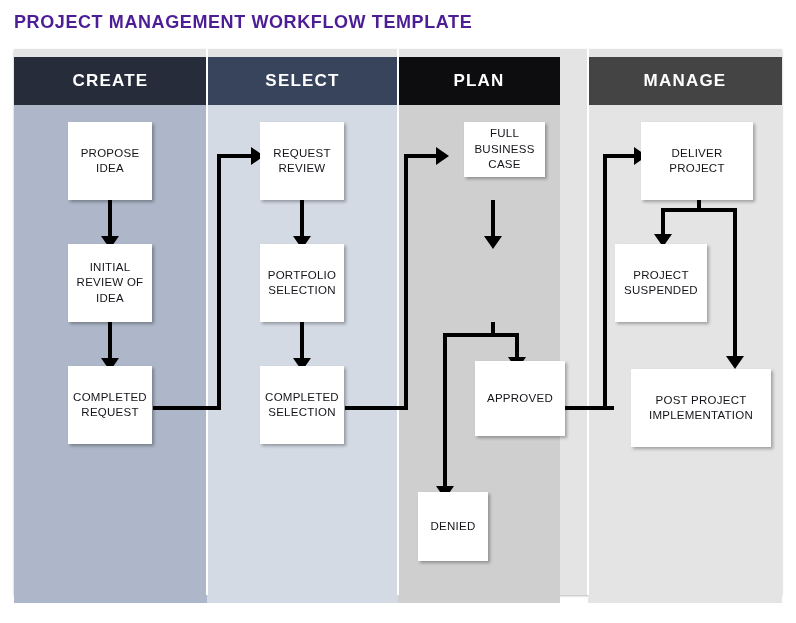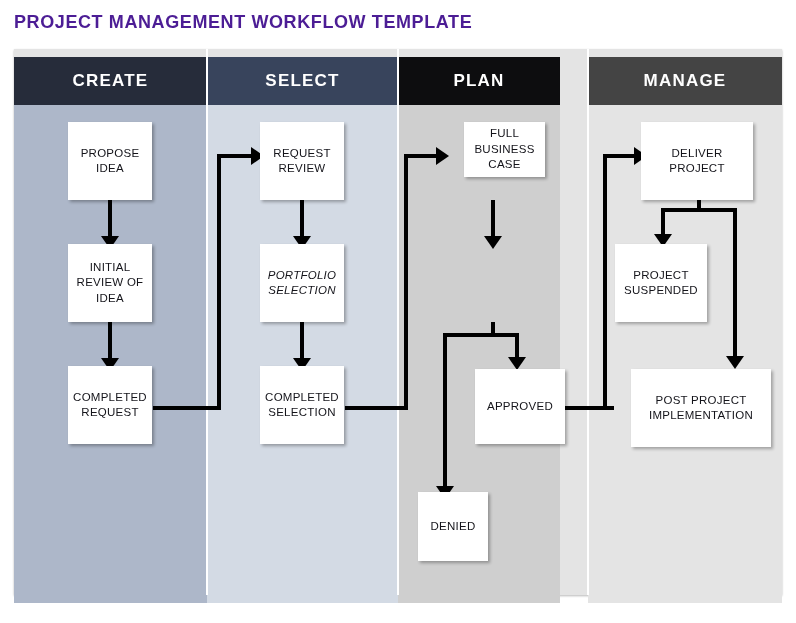--- a/index.html
+++ b/index.html
@@ -149,31 +149,31 @@
     <div class="node" style="left:54px;top:73px;width:84px;height:78px;">
       <span>PROPOSE IDEA</span>
     </div>
     <div class="node" style="left:54px;top:317px;width:84px;height:78px;">
       <span>COMPLETED REQUEST</span>
     </div>
 
     <div class="node" style="left:246px;top:73px;width:84px;height:78px;">
       <span>REQUEST REVIEW</span>
     </div>
-    <div class="node" style="left:246px;top:195px;width:84px;height:78px;font-style:italic;">
+    <div class="node" style="left:246px;top:195px;width:84px;height:78px;">
       <span>PORTFOLIO SELECTION</span>
     </div>
     <div class="node" style="left:246px;top:317px;width:84px;height:78px;">
       <span>COMPLETED SELECTION</span>
     </div>
 
     <div class="node" style="left:437px;top:73px;width:81px;height:55px;margin-left:13px;">
       <span>FULL BUSINESS CASE</span>
     </div>
-    <div class="node" style="left:461px;top:320px;width:90px;height:75px;align-items:center;">
+    <div class="node" style="left:461px;top:312px;width:90px;height:75px;align-items:center;">
       <span>APPROVED</span>
     </div>
     <div class="node" style="left:404px;top:443px;width:70px;height:69px;">
       <span>DENIED</span>
     </div>
 
     <div class="node" style="left:627px;top:73px;width:112px;height:78px;">
       <span>DELIVER PROJECT</span>
     </div>
     <div class="node" style="left:601px;top:195px;width:92px;height:78px;">

